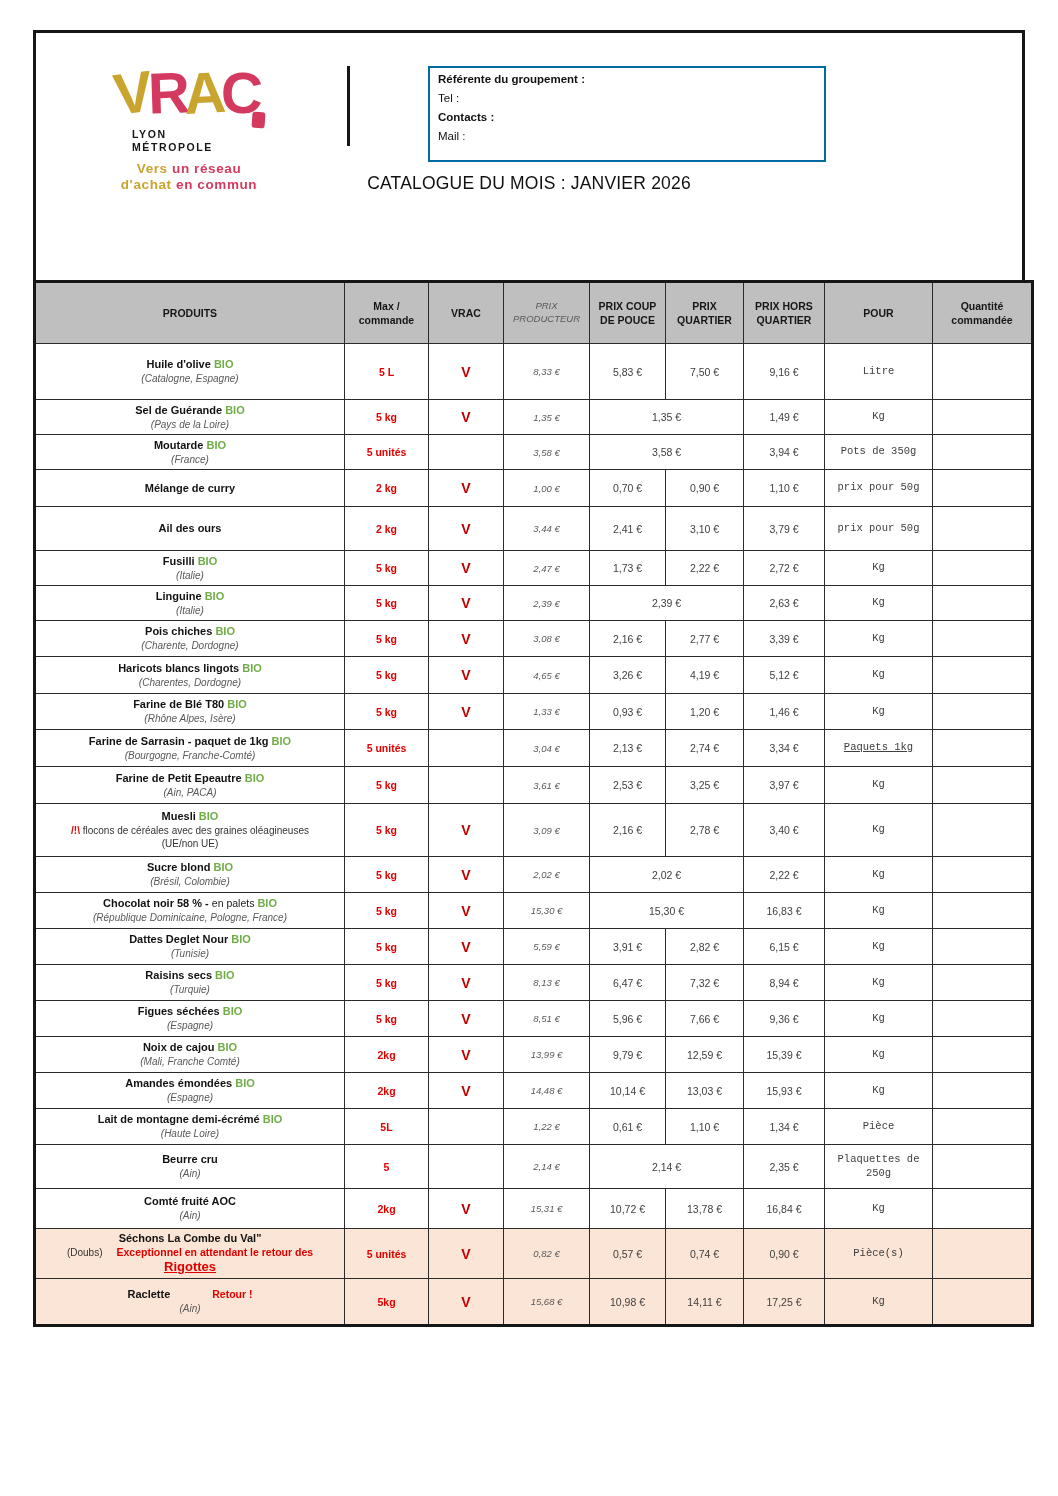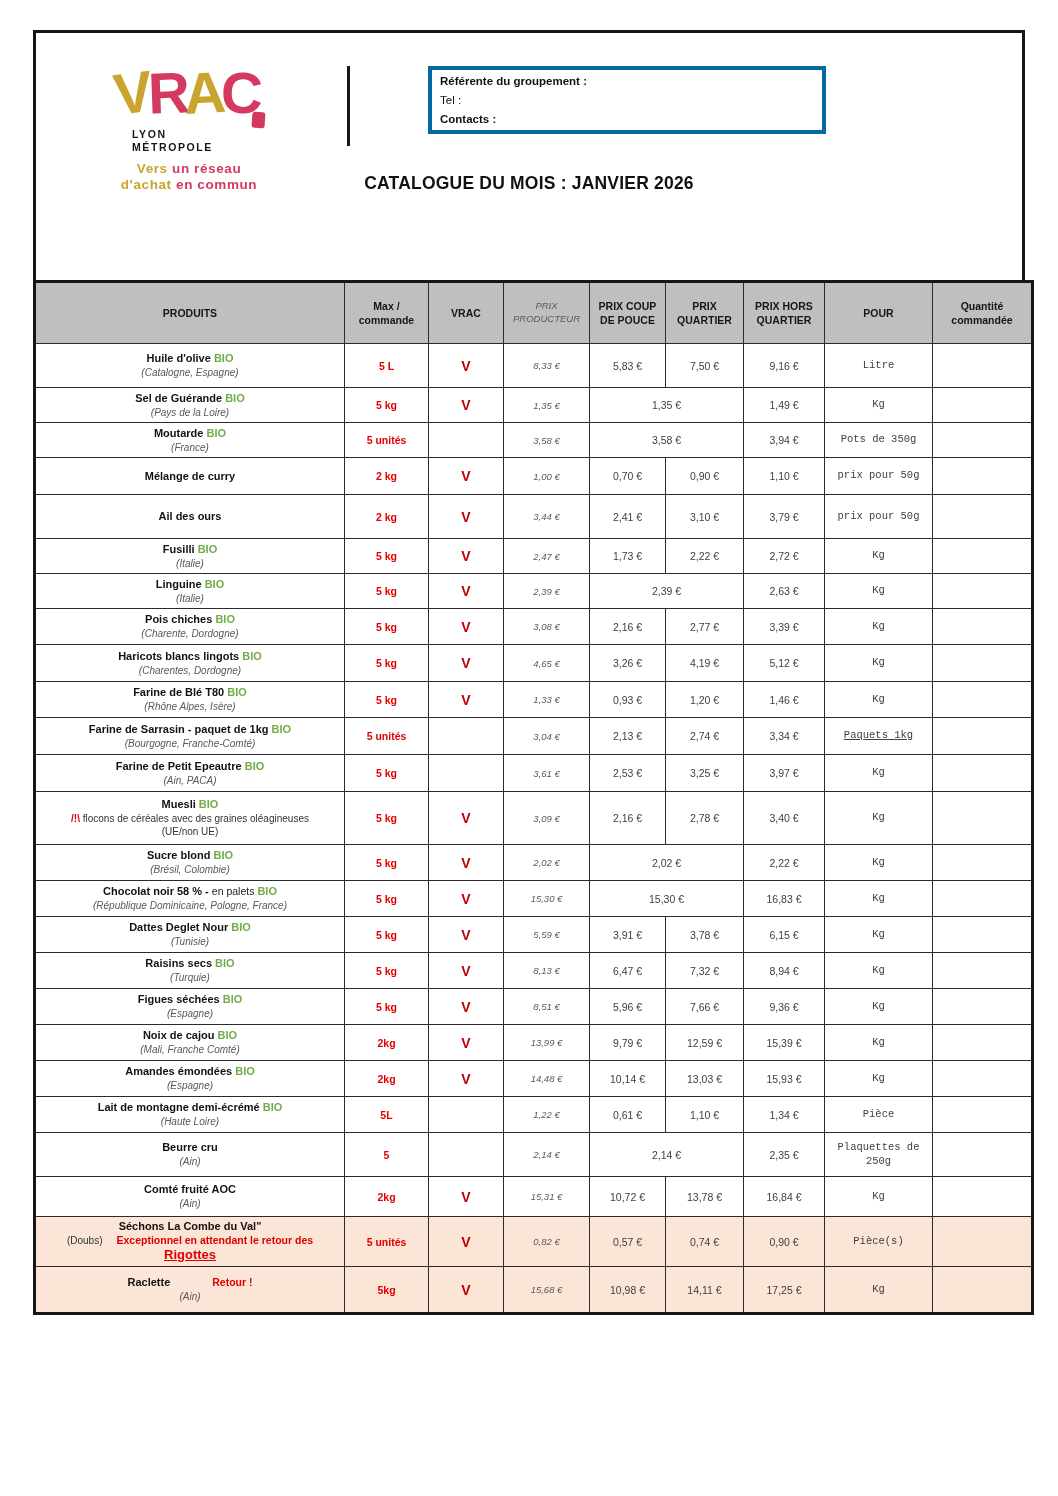--- a/index.html
+++ b/index.html
@@ -23,26 +23,26 @@
   .logo-cedilla { position:absolute; right:-1px; bottom:-8px; width:13px; height:16px;
     border-radius:3px; transform:rotate(4deg); }
   .logo-city { margin-top:8px; margin-left:38px; text-align:left; font-weight:bold;
     font-size:10.5px; letter-spacing:1.6px; line-height:1.25; }
   .logo-tagline { margin-top:7px; font-weight:bold; font-size:13.5px; line-height:1.15;
     letter-spacing:0.6px; white-space:nowrap; }
   .logo-tagline .tl-line { display:block; }
 
   
   .v-divider { position:absolute; left:311px; top:33px; width:3px; height:80px; background:#161616; }
-  .contact-box { position:absolute; left:392px; top:33px; width:398px; height:68px;
-    border:4px solid #0369a1; padding:2px 8px 0 8px; overflow:hidden; }
+  .contact-box { position:absolute; left:392px; top:33px; width:398px; height:96px;
+    border:2px solid #0369a1; padding:2px 8px 0 8px; overflow:hidden; }
   .contact-line { font-size:11.5px; line-height:19px; color:#111; }
   .contact-line.bold { font-weight:bold; }
   .doc-title { position:absolute; left:0; right:0; top:140px; text-align:center;
-    font-size:17.5px; font-weight:bold; color:#111; letter-spacing:0.2px; }
+    font-size:17.5px; font-weight:normal; color:#111; letter-spacing:0.2px; }
 
   
   table.catalog { border-collapse:collapse; table-layout:fixed; width:998px;
     margin-left:-3px; border:3px solid #161616; }
   table.catalog th, table.catalog td {
     border:1.5px solid #2b2b2b; vertical-align:middle; text-align:center;
     overflow:hidden; padding:1px 3px;
   }
   th { background:#BFBFBF; font-weight:bold; font-size:10.5px; color:#161616; line-height:1.35; }
   th.pp-head { font-weight:normal; font-style:italic; color:#595959; font-size:9.5px; }
@@ -116,21 +116,21 @@
             <th>VRAC</th>
             <th class="pp-head">PRIX<br>PRODUCTEUR</th>
             <th>PRIX COUP<br>DE POUCE</th>
             <th>PRIX<br>QUARTIER</th>
             <th>PRIX HORS<br>QUARTIER</th>
             <th>POUR</th>
             <th>Quantité<br>commandée</th>
           </tr>
         </thead>
       <tbody id="catalog-body">
-          <tr style="height: 44px;">
+          <tr style="height: 56px;">
             <td class="c-product">
               <div class="pl"><span class="s-b">Huile d'olive </span><span class="s-bio">BIO</span></div>
               <div class="pl"><span class="s-o">(Catalogne, Espagne)</span></div>
             </td>
             <td class="c-max">5 L</td>
             <td class="c-vrac">V</td>
             <td class="c-pp">8,33 €</td>
             <td>5,83 €</td>
             <td>7,50 €</td>
             <td>9,16 €</td>
@@ -329,21 +329,21 @@
           </tr>
           <tr style="height: 36px;">
             <td class="c-product">
               <div class="pl"><span class="s-b">Dattes Deglet Nour </span><span class="s-bio">BIO</span></div>
               <div class="pl"><span class="s-o">(Tunisie)</span></div>
             </td>
             <td class="c-max">5 kg</td>
             <td class="c-vrac">V</td>
             <td class="c-pp">5,59 €</td>
             <td>3,91 €</td>
-            <td>3,78 €</td>
+            <td>2,82 €</td>
             <td>6,15 €</td>
             <td class="c-pour">Kg</td>
             <td></td>
           </tr>
           <tr style="height: 36px;">
             <td class="c-product">
               <div class="pl"><span class="s-b">Raisins secs </span><span class="s-bio">BIO</span></div>
               <div class="pl"><span class="s-o">(Turquie)</span></div>
             </td>
             <td class="c-max">5 kg</td>

